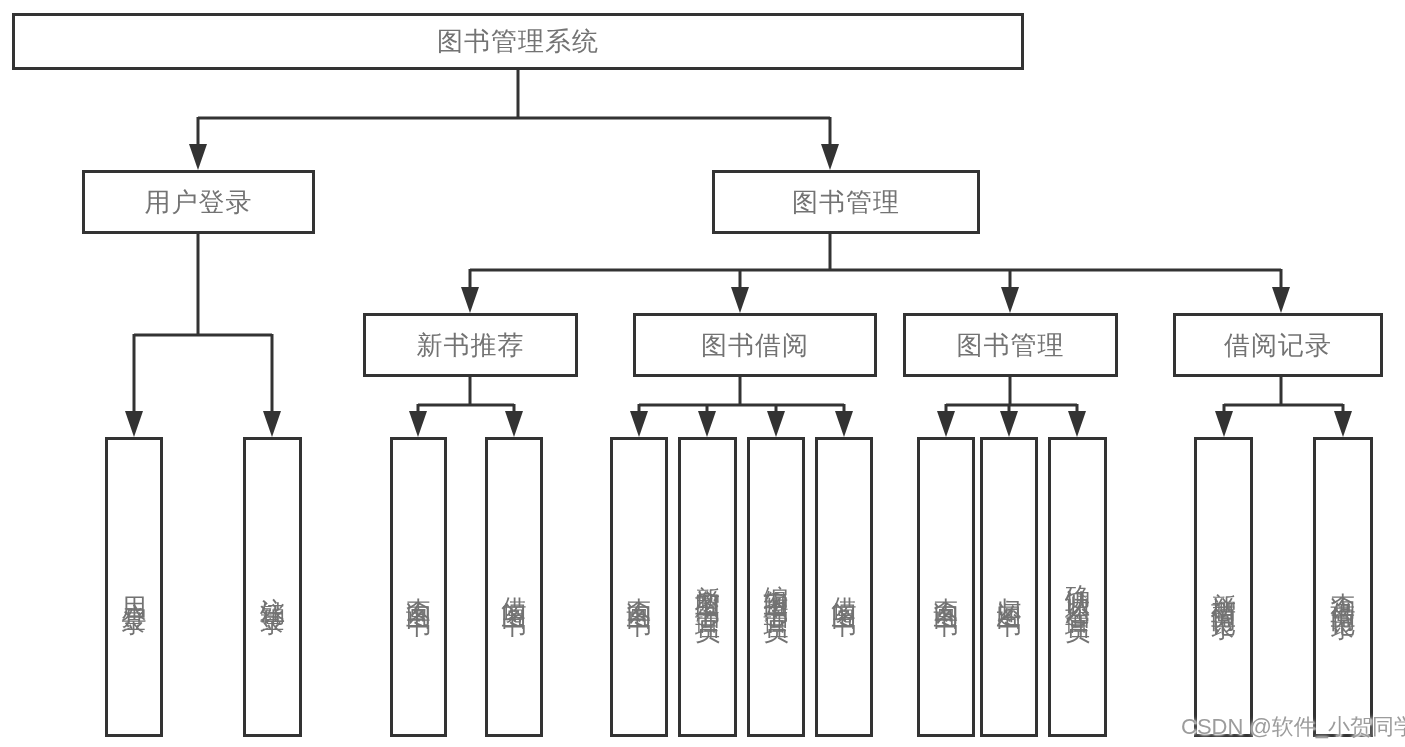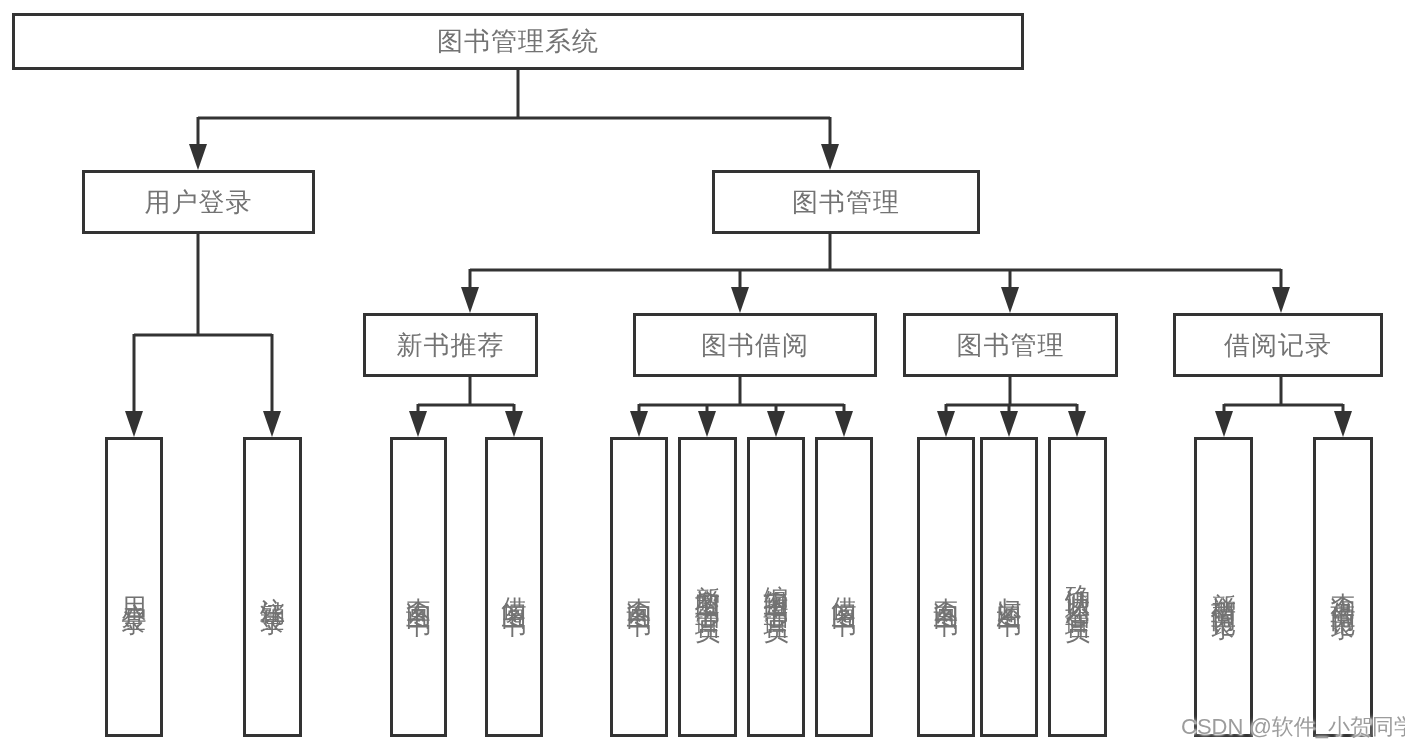--- a/index.html
+++ b/index.html
@@ -155,21 +155,21 @@
     <span class="hlabel">图书管理系统</span>
   </div>
 
   <div class="box" style="left:82px; top:170px; width:233px; height:64px;">
     <span class="hlabel">用户登录</span>
   </div>
   <div class="box" style="left:712px; top:170px; width:268px; height:64px;">
     <span class="hlabel">图书管理</span>
   </div>
 
-  <div class="box" style="left:363px; top:313px; width:175px; height:64px;">
+  <div class="box" style="left:363px; top:313px; width:215px; height:64px;">
     <span class="hlabel">新书推荐</span>
   </div>
   <div class="box" style="left:633px; top:313px; width:244px; height:64px;">
     <span class="hlabel">图书借阅</span>
   </div>
   <div class="box" style="left:903px; top:313px; width:215px; height:64px;">
     <span class="hlabel">图书管理</span>
   </div>
   <div class="box" style="left:1173px; top:313px; width:210px; height:64px;">
     <span class="hlabel">借阅记录</span>

